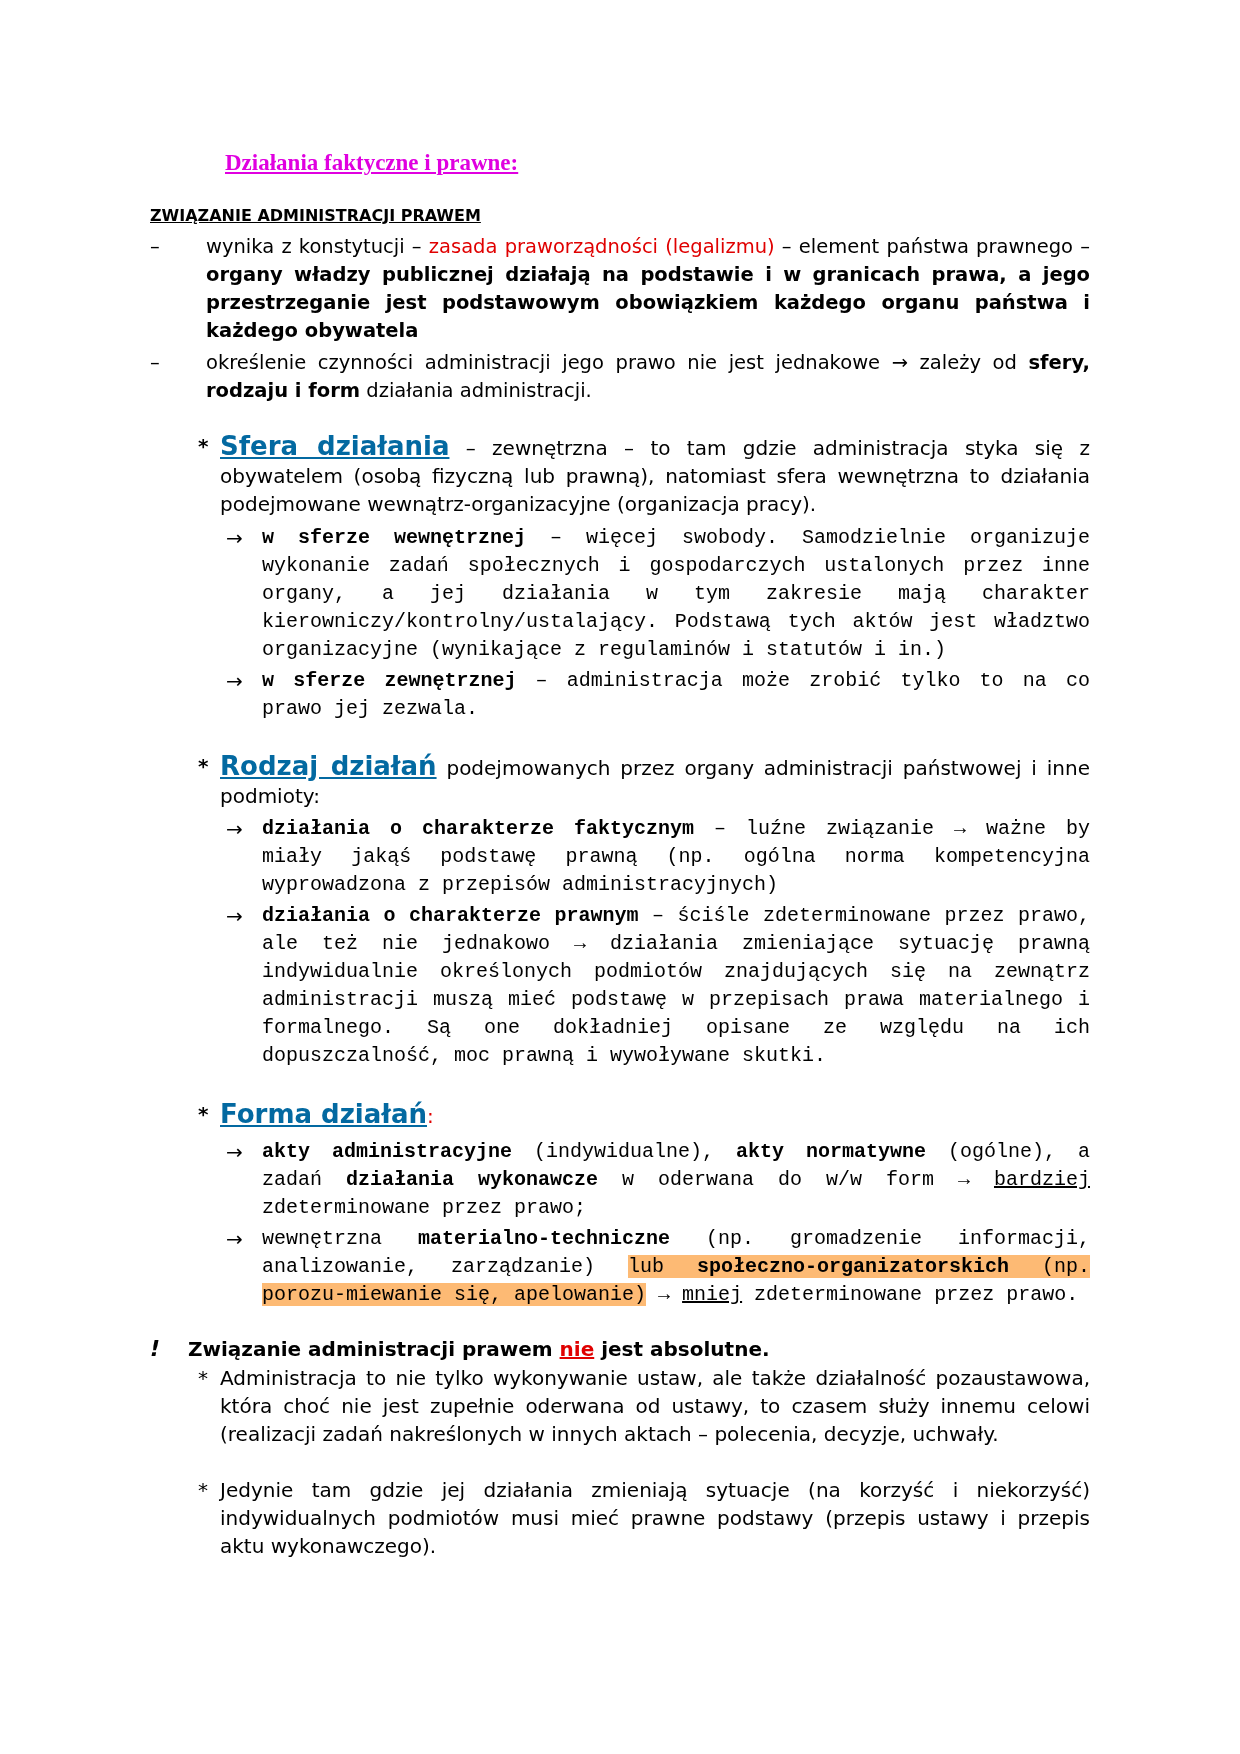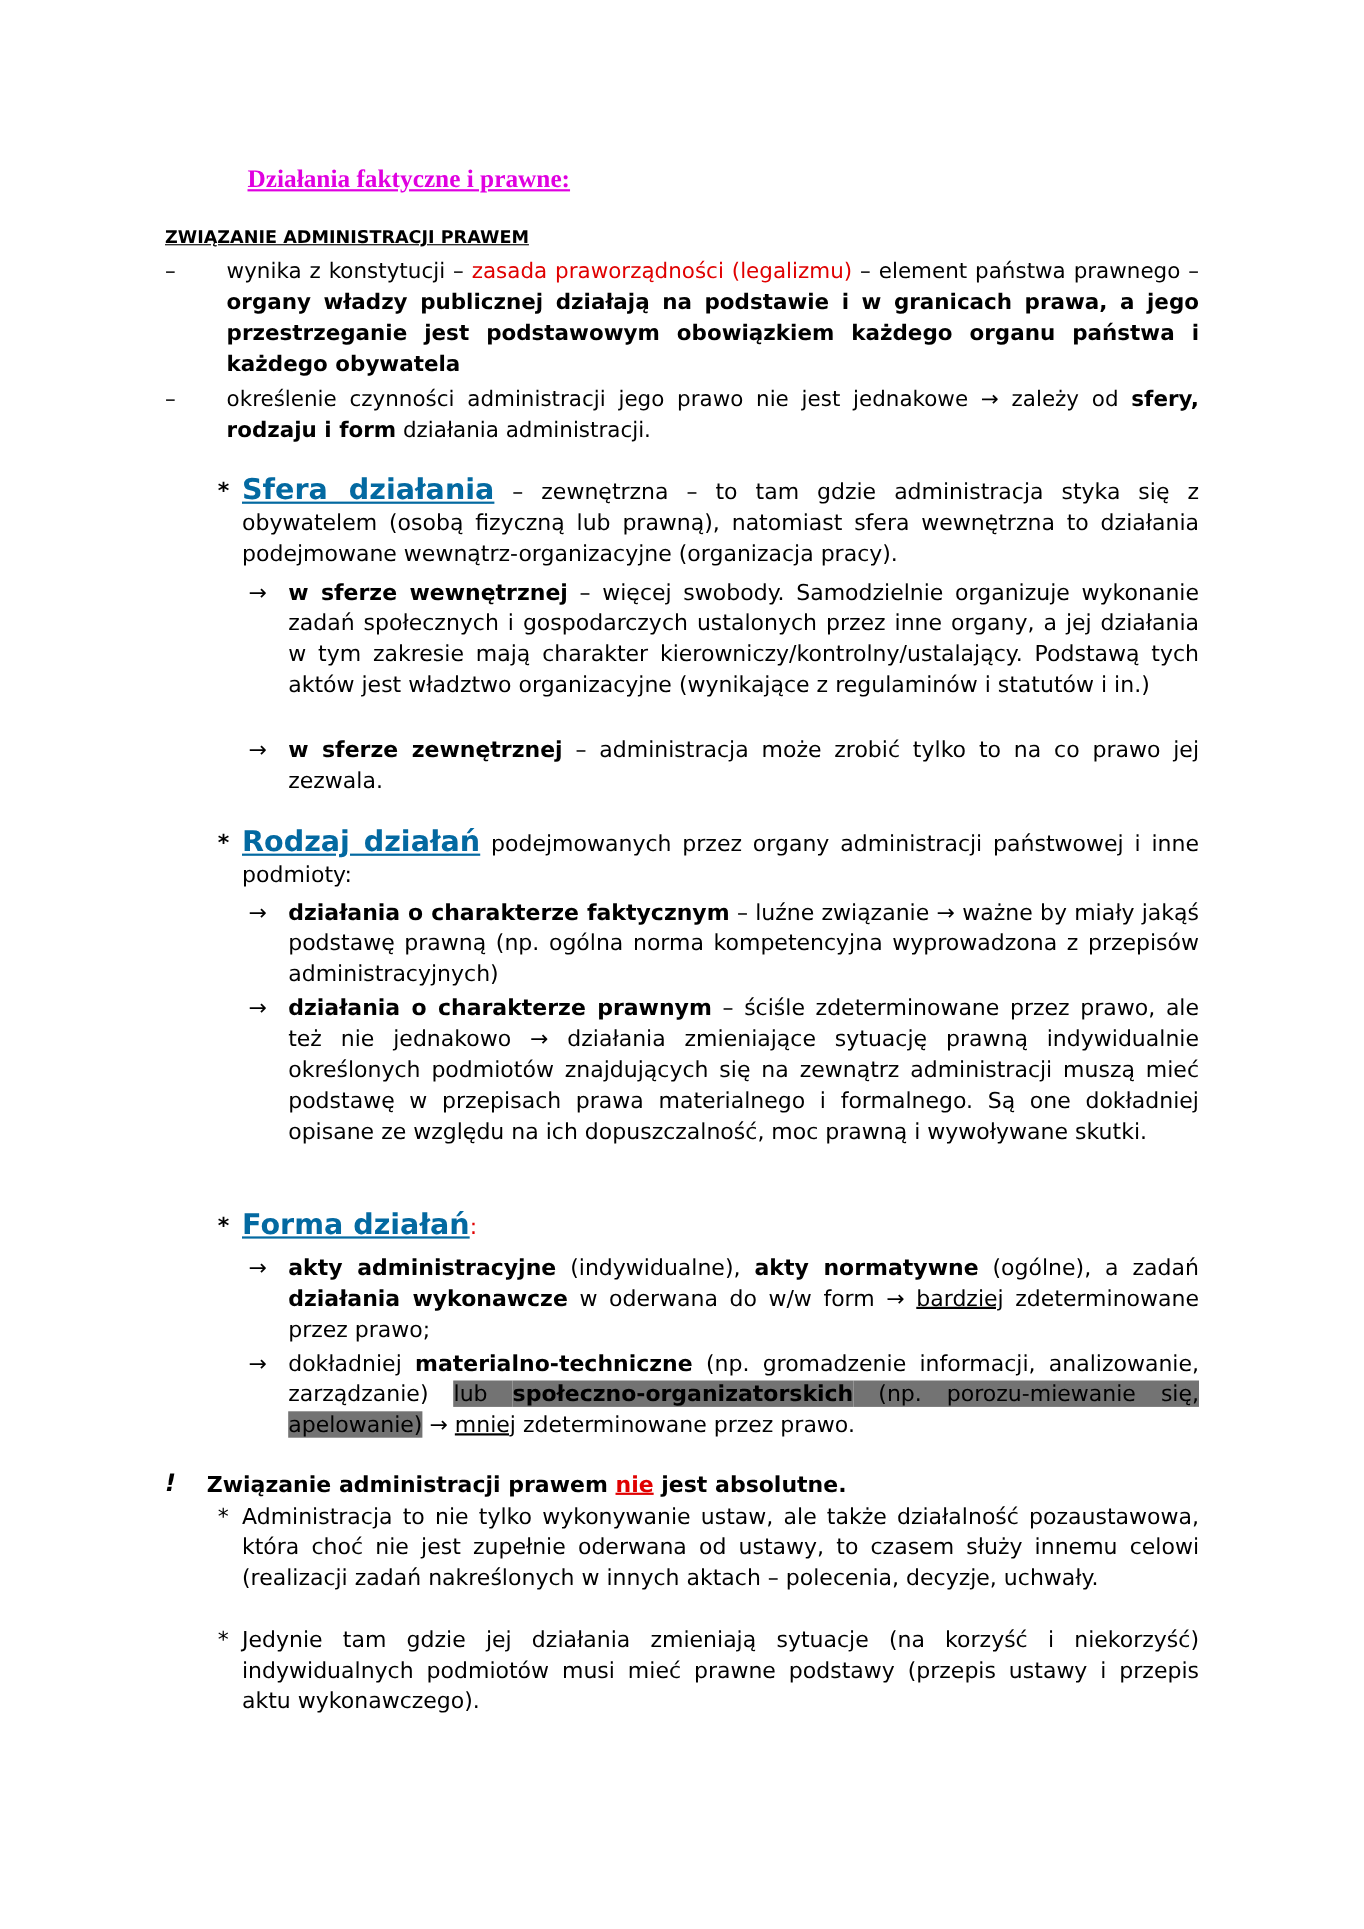--- a/index.html
+++ b/index.html
@@ -16,28 +16,28 @@
     font-family: "DejaVu Sans", sans-serif; font-weight: bold; font-size: 16px;
     text-decoration: underline;
   }
   .block { position: absolute; font-family: "DejaVu Sans", sans-serif; font-size: 20px; line-height: 28px; text-align: justify; }
   .dash-item { position: absolute; left: 150px; width: 940px; }
   .dash-item .marker { position: absolute; left: 0; top: 0; width: 30px; }
   .dash-item .body { margin-left: 56px; text-align: justify; }
   .red { color: #e00000; }
   .b { font-weight: bold; }
   .u { text-decoration: underline; }
-  .hl { background: #737373; }
+  .hl { background: #fdba74; }
   .star-item { position: absolute; left: 198px; width: 892px; }
   .star-item .marker { position: absolute; left: 0; top: 0; font-weight: bold; }
   .star-item .body { margin-left: 22px; text-align: justify; }
   .star-head { font-size: 26px; font-weight: bold; color: #0369a1; text-decoration: underline; }
   .arrow-item { position: absolute; left: 226px; width: 864px; }
   .arrow-item .marker { position: absolute; left: 0; top: 0; }
-  .arrow-item .body { margin-left: 36px; text-align: justify; }
+  .arrow-item .body { margin-left: 36px; text-align: justify; font-family: Liberation Mono, monospace; }
   .excl { position: absolute; left: 150px; top: 1335px; width: 940px; }
   .excl .marker { position: absolute; left: 0; top: 0; font-style: italic; font-weight: bold; font-size: 22px; }
   .excl .body { margin-left: 38px; font-weight: bold; }
   .plain-star { position: absolute; left: 198px; width: 892px; }
   .plain-star .marker { position: absolute; left: 0; top: 0; }
   .plain-star .body { margin-left: 22px; text-align: justify; }
 </style>
 </head>
 <body>
 
@@ -104,21 +104,21 @@
   <div class="block arrow-item" style="top:1138px;">
     <span class="marker">→</span>
     <div class="body">
       <span class="b">akty administracyjne</span><span> (indywidualne), </span><span class="b">akty normatywne</span><span> (ogólne), a zadań </span><span class="b">działania wykonawcze</span><span> w oderwana do w/w form → </span><span class="u">bardziej</span><span> zdeterminowane przez prawo;</span>
     </div>
   </div>
 
   <div class="block arrow-item" style="top:1225px;">
     <span class="marker">→</span>
     <div class="body">
-      <span>dokładniej </span><span class="b">materialno-techniczne</span><span> (np. gromadzenie informacji, analizowanie, zarządzanie) </span><span class="hl">lub </span><span class="hl b">społeczno-organizatorskich</span><span class="hl"> (np. porozu-miewanie się, apelowanie)</span><span> → </span><span class="u">mniej</span><span> zdeterminowane przez prawo.</span>
+      <span>wewnętrzna </span><span class="b">materialno-techniczne</span><span> (np. gromadzenie informacji, analizowanie, zarządzanie) </span><span class="hl">lub </span><span class="hl b">społeczno-organizatorskich</span><span class="hl"> (np. porozu-miewanie się, apelowanie)</span><span> → </span><span class="u">mniej</span><span> zdeterminowane przez prawo.</span>
     </div>
   </div>
 
   <div class="block excl">
     <span class="marker">!</span>
     <div class="body"><span>Związanie administracji prawem </span><span class="red u">nie</span><span> jest absolutne.</span></div>
   </div>
 
   <div class="block plain-star" style="top:1364px;">
     <span class="marker">*</span>

